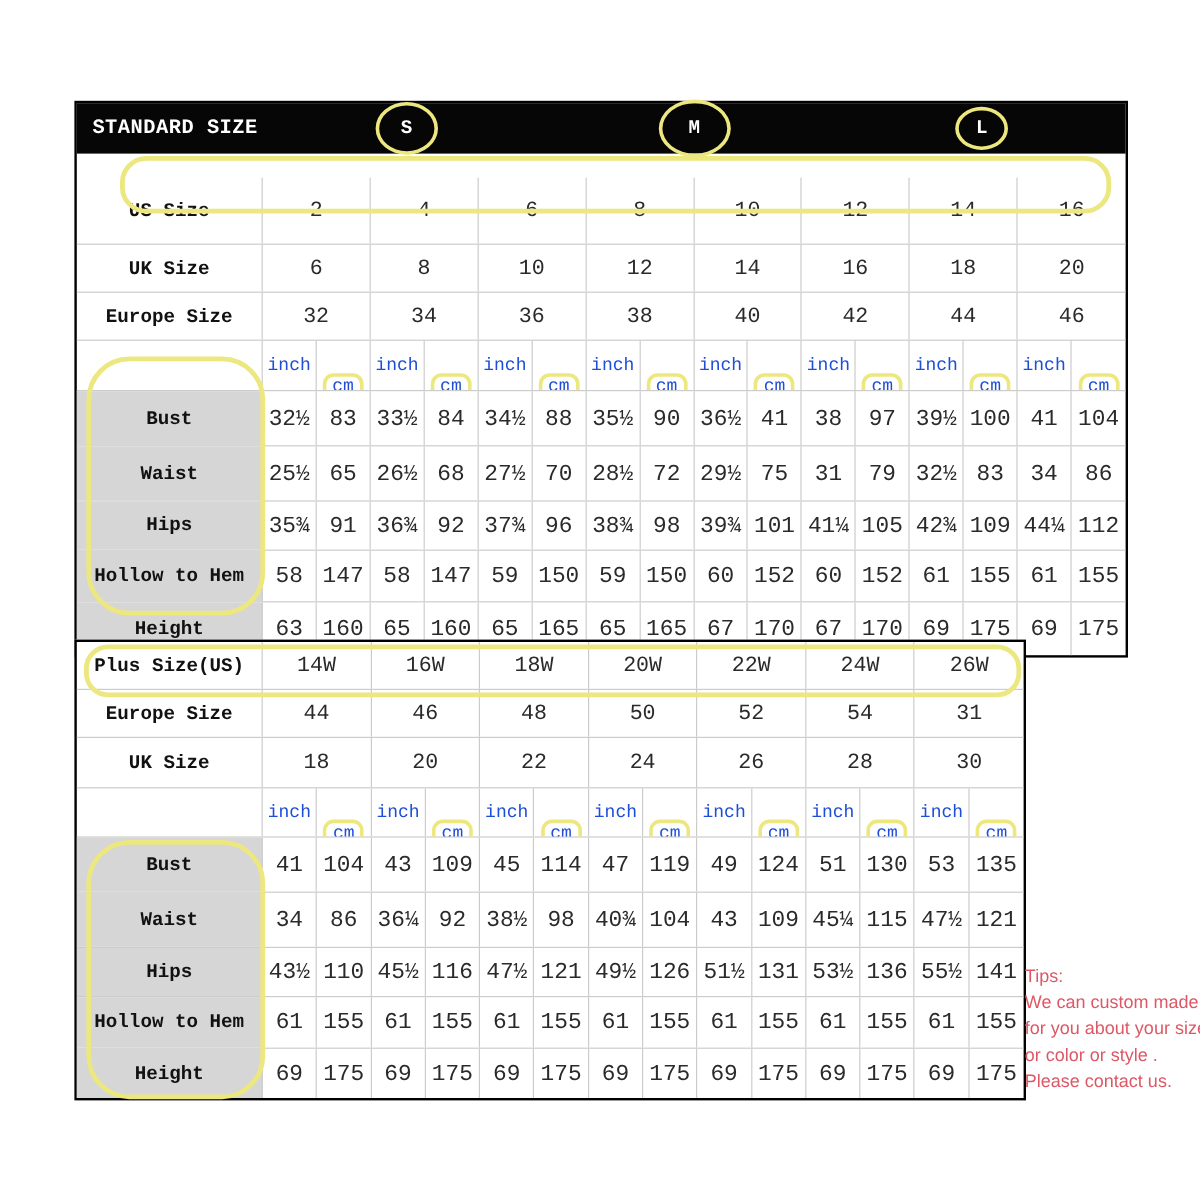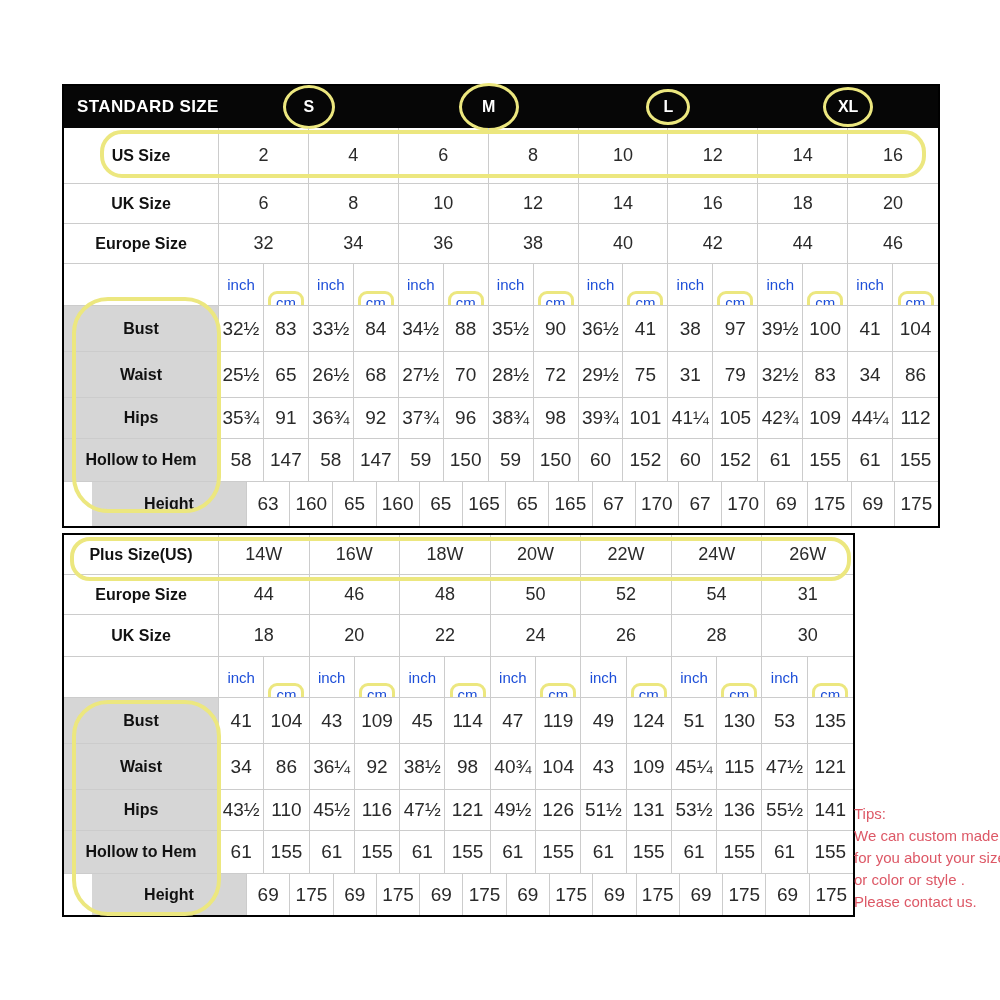--- a/index.html
+++ b/index.html
@@ -1,29 +1,29 @@
 <!DOCTYPE html>
 <html><head>
 <meta charset="utf-8">
 <style>
   :root { --yellow: #ece77f; --grid: #cccccc; --graybg: #d6d6d6; }
   html, body { margin: 0; padding: 0; }
   body {
     width: 1000px; height: 1000px; background: #ffffff; position: relative;
     font-family: "Liberation Sans", sans-serif; overflow: hidden; color: #222;
   }
-  .size-table { position: absolute; background: #fff; border: 2px solid #000; }
+  .size-table { position: absolute; background: #fff; border: 2px solid #000; font-family: Liberation Mono, monospace; }
   .hdr { display: flex; align-items: center; background: #060606; }
   .hdr-title { width: 155px; box-sizing: border-box; padding-left: 13px; color: #fff;
     font-weight: bold; font-size: 17px; letter-spacing: 0.4px; }
   .hdr-zone { flex: 1; display: flex; justify-content: center; align-items: center; }
   .size-circle { border: 3px solid var(--yellow); border-radius: 50%; color: #fff;
     font-weight: bold; font-size: 16px; display: flex; align-items: center; justify-content: center; }
   .row { display: grid; border-bottom: 1px solid var(--grid); box-sizing: border-box; }
-  .row.last { border-bottom: none; margin-left: 28px; }
+  .row.last { border-bottom: none; }
   .cell { display: flex; align-items: center; justify-content: center;
     border-right: 1px solid var(--grid); box-sizing: border-box; overflow: hidden; }
   .cell.end { border-right: none; }
   .label-cell { font-weight: bold; font-size: 16px; color: #111; }
   .gray { background: var(--graybg); }
   .size-val { font-size: 18px; color: #2a2a2a; }
   .unit-lbl { font-size: 15px; color: #1d4ed8; }
   .cm-box { border: 3px solid var(--yellow); border-radius: 9px; padding: 0px 5px; margin-top: 35px; }
   .meas-val { font-size: 19px; color: #2a2a2a; }
   .hl { position: absolute; border: 4px solid var(--yellow); pointer-events: none;
@@ -39,25 +39,22 @@
       <div class="hdr-title">STANDARD SIZE</div>
       <div class="hdr-zone">
         <span class="size-circle" style="width: 46px; height: 38px;">S</span>
       </div>
       <div class="hdr-zone">
         <span class="size-circle" style="width: 54px; height: 42px;">M</span>
       </div>
       <div class="hdr-zone">
         <span class="size-circle" style="width: 38px; height: 30px;">L</span>
       </div>
-      <div class="hdr-zone">
-        <span class="size-circle" style="width: 44px; height: 34px;">XL</span>
-      </div>
-    </div>
-    <div class="row" style="grid-template-columns: 155px repeat(8, 1fr); height: 56px;">
+    </div>
+    <div class="row" style="grid-template-columns: 155px repeat(8, 1fr); height: 56px; margin-top: 20px;">
       <div class="cell label-cell">US Size</div>
       <div class="cell size-val">2</div>
       <div class="cell size-val">4</div>
       <div class="cell size-val">6</div>
       <div class="cell size-val">8</div>
       <div class="cell size-val">10</div>
       <div class="cell size-val">12</div>
       <div class="cell size-val">14</div>
       <div class="cell end size-val">16</div>
     </div>

